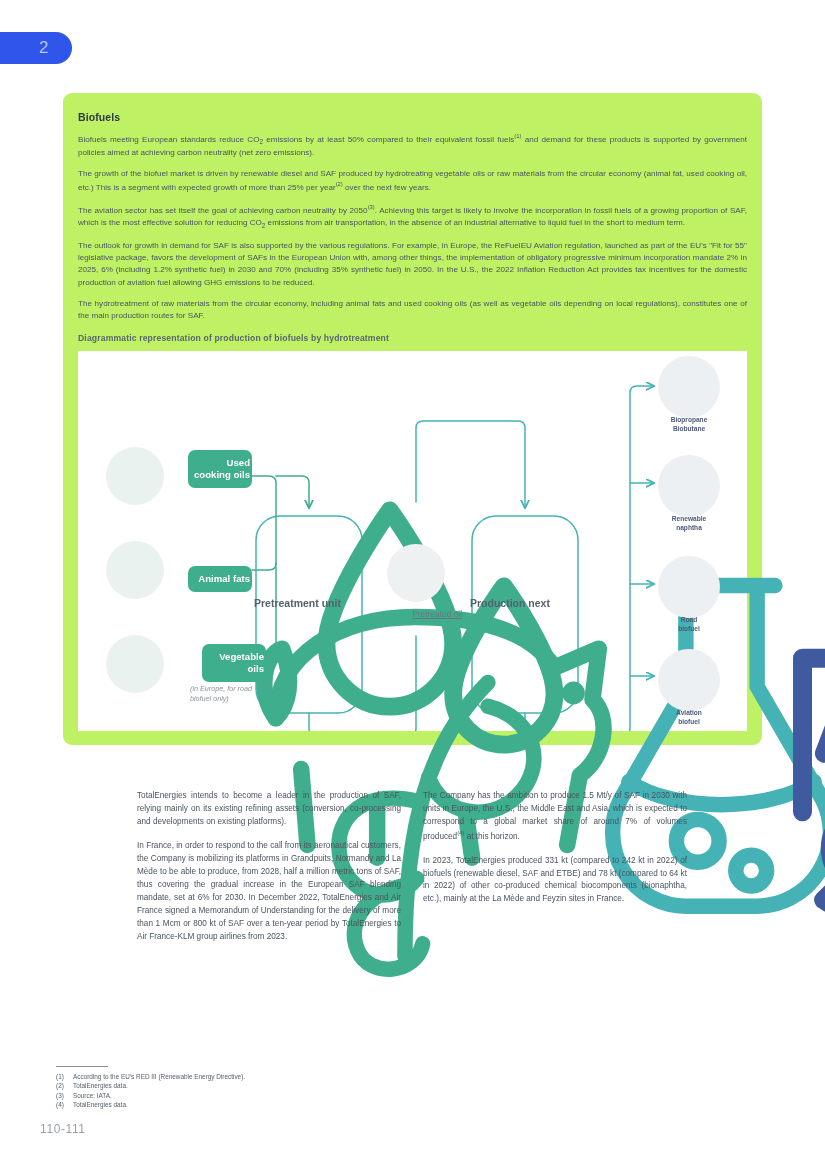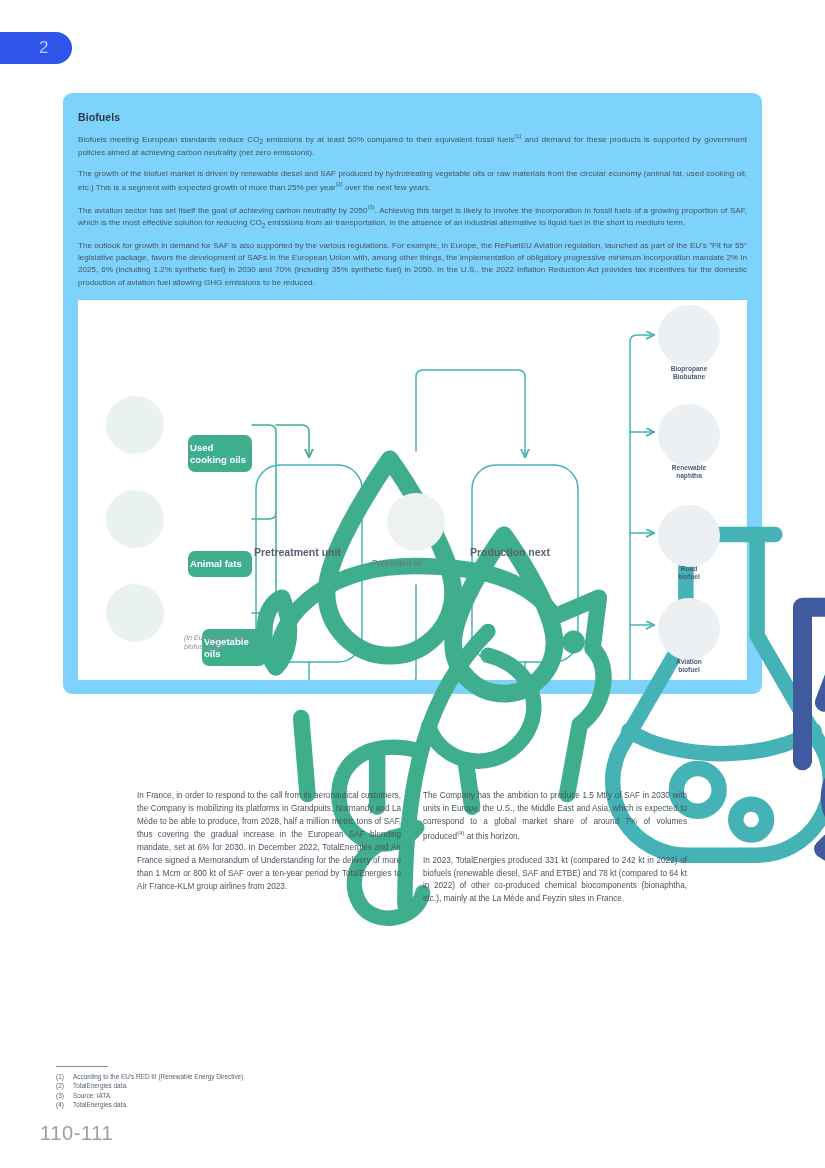--- a/index.html
+++ b/index.html
@@ -37,21 +37,21 @@
     letter-spacing: .5px;
     padding-left: 16px;
   }
 
   
   .card {
     position: absolute;
     left: 63px;
     top: 93px;
     width: 699px;
-    background: #7dd3fc;
+    background: #bef264;
     border-radius: 9px;
     padding: 18px 15px 14px 15px;
     box-sizing: border-box;
   }
   .card-title {
     font-size: 10.5px;
     font-weight: bold;
     color: #2f3945;
     margin: 0 0 9px 0;
     letter-spacing: .1px;
@@ -99,25 +99,24 @@
     justify-content: center;
   }
   .green-chip {
     position: absolute;
     width: 64px;
     background: #3fae8d;
     border-radius: 7px;
     color: #ffffff;
     font-size: 9.6px;
     font-weight: bold;
-    text-align: left;
+    text-align: right;
     line-height: 1.22;
     padding: 7px 2px;
     box-sizing: border-box;
-    margin-top: 36px;
   }
   .chip-note {
     position: absolute;
     width: 78px;
     font-size: 7.2px;
     font-style: italic;
     color: #8c949f;
     line-height: 1.3;
     text-align: left;
   }
@@ -136,24 +135,25 @@
     width: 58px; height: 58px;
     border-radius: 50%;
     background: #eef1f1;
     display: flex;
     align-items: center;
     justify-content: center;
   }
   .mid-caption {
     position: absolute;
     width: 90px;
-    text-align: left;
+    text-align: right;
     font-size: 8.4px;
     color: #6b7480;
     line-height: 1.35;
+    text-decoration: underline;
   }
 
   .out-circle {
     position: absolute;
     width: 62px; height: 62px;
     border-radius: 50%;
     background: #edf0f2;
     display: flex;
     flex-direction: column;
     align-items: center;
@@ -196,21 +196,21 @@
     line-height: 1.48;
     color: #55606d;
     display: flex;
   }
   .fn-num { width: 17px; flex: none; }
 
   .page-number {
     position: absolute;
     left: 40px;
     top: 1122px;
-    font-size: 20px;
+    font-size: 12px;
     color: #9aa0a8;
     letter-spacing: .6px;
   }
 </style>
 </head>
 <body>
 
 <div class="chapter-tab">
   <span class="chapter-tab-number">2</span>
 </div>
@@ -220,21 +220,23 @@
   <h2 class="card-title">Biofuels</h2>
 
   <p>Biofuels meeting European standards reduce CO<sub>2</sub> emissions by at least 50% compared to their equivalent fossil fuels<sup>(1)</sup> and demand for these products is supported by government policies aimed at achieving carbon neutrality (net zero emissions).</p>
 
   <p>The growth of the biofuel market is driven by renewable diesel and SAF produced by hydrotreating vegetable oils or raw materials from the circular economy (animal fat, used cooking oil, etc.) This is a segment with expected growth of more than 25% per year<sup>(2)</sup> over the next few years.</p>
 
   <p>The aviation sector has set itself the goal of achieving carbon neutrality by 2050<sup>(3)</sup>. Achieving this target is likely to involve the incorporation in fossil fuels of a growing proportion of SAF, which is the most effective solution for reducing CO<sub>2</sub> emissions from air transportation, in the absence of an industrial alternative to liquid fuel in the short to medium term.</p>
 
   <p>The outlook for growth in demand for SAF is also supported by the various regulations. For example, in Europe, the ReFuelEU Aviation regulation, launched as part of the EU's "Fit for 55" legislative package, favors the development of SAFs in the European Union with, among other things, the implementation of obligatory progressive minimum incorporation mandate 2% in 2025, 6% (including 1.2% synthetic fuel) in 2030 and 70% (including 35% synthetic fuel) in 2050. In the U.S., the 2022 Inflation Reduction Act provides tax incentives for the domestic production of aviation fuel allowing GHG emissions to be reduced.</p>
 
-
+  <p>The hydrotreatment of raw materials from the circular economy, including animal fats and used cooking oils (as well as vegetable oils depending on local regulations), constitutes one of the main production routes for SAF.</p>
+
+  <div class="diagram-title">Diagrammatic representation of production of biofuels by hydrotreatment</div>
 
   <div class="diagram">
 
     <svg viewBox="0 0 669 380">
       <defs>
         <marker id="arrGreen" markerWidth="7" markerHeight="7" refX="5.2" refY="3" orient="auto">
           <path d="M0,0.4 L5.4,3 L0,5.6" fill="none" stroke="#3fae8d" stroke-width="1.2" stroke-linecap="round" stroke-linejoin="round"></path>
         </marker>
         <marker id="arrTeal" markerWidth="7" markerHeight="7" refX="5.2" refY="3" orient="auto">
           <path d="M0,0.4 L5.4,3 L0,5.6" fill="none" stroke="#45b2b5" stroke-width="1.2" stroke-linecap="round" stroke-linejoin="round"></path>
@@ -293,21 +295,21 @@
       <span>
         <svg width="30" height="32" viewBox="0 0 30 32" fill="none" stroke="#3fae8d" stroke-width="1.3" stroke-linecap="round" stroke-linejoin="round">
           <path d="M19 4 C14 9 12 16 12 27"></path>
           <path d="M19 6 C23 7 24 11 21.5 13.5 C19 16 15 15 14 12"></path>
           <path d="M13 14 C9 13 6 15 6.5 18.5 C7 22 11 23 13 20.5"></path>
           <path d="M12.5 21 C9 21.5 7 24 8 26.5 C9 29 13 28.5 13.5 26"></path>
         </svg>
       </span>
     </div>
     <div class="green-chip" style="left:124px; top:293px;">Vegetable oils</div>
-    <div class="chip-note" style="left:106px; top:333px;">(in Europe, for road biofuel only)</div>
+    <div class="chip-note" style="left:112px; top:333px;">(in Europe, for road biofuel only)</div>
 
     <div class="unit-label" style="left:176px; top:245px;">Pretreatment unit</div>
 
     <div class="mid-icon-circle" style="left:309px; top:193px;">
       <span>
         <svg width="28" height="32" viewBox="0 0 28 32" fill="none" stroke="#45b2b5" stroke-width="1.3" stroke-linecap="round" stroke-linejoin="round">
           <path d="M11 4 L11 12 L5.5 21.5 A6.2 6.2 0 0 0 11 30.5 L17 30.5 A6.2 6.2 0 0 0 22.5 21.5 L17 12 L17 4"></path>
           <path d="M9.5 3.5 L18.5 3.5"></path>
           <path d="M6.2 20 C10 22.6 18 22.6 21.8 20"></path>
           <circle cx="12" cy="25" r="1.8"></circle>
@@ -370,20 +372,21 @@
         </svg>
       </span>
       <span style="position:absolute; left:-9px; top:60px; width:80px; text-align:center; font-size:6.6px; font-weight:bold; color:#4b5a78; line-height:1.25;">Aviation<br>biofuel</span>
     </div>
 
   </div>
 </div>
 
 <div class="cols">
   <div class="col">
+    <p>TotalEnergies intends to become a leader in the production of SAF, relying mainly on its existing refining assets (conversion, co-processing and developments on existing platforms).</p>
     <p>In France, in order to respond to the call from its aeronautical customers, the Company is mobilizing its platforms in Grandpuits, Normandy and La Mède to be able to produce, from 2028, half a million metric tons of SAF, thus covering the gradual increase in the European SAF blending mandate, set at 6% for 2030. In December 2022, TotalEnergies and Air France signed a Memorandum of Understanding for the delivery of more than 1 Mcm or 800 kt of SAF over a ten-year period by TotalEnergies to Air France-KLM group airlines from 2023.</p>
   </div>
   <div class="col">
     <p>The Company has the ambition to produce 1.5 Mt/y of SAF in 2030 with units in Europe, the U.S., the Middle East and Asia, which is expected to correspond to a global market share of around 7% of volumes produced<sup>(4)</sup> at this horizon.</p>
     <p>In 2023, TotalEnergies produced 331 kt (compared to 242 kt in 2022) of biofuels (renewable diesel, SAF and ETBE) and 78 kt (compared to 64 kt in 2022) of other co-produced chemical biocomponents (bionaphtha, etc.), mainly at the La Mède and Feyzin sites in France.</p>
   </div>
 </div>
 
 <div class="footnotes">
   <div class="fn-rule"></div>

